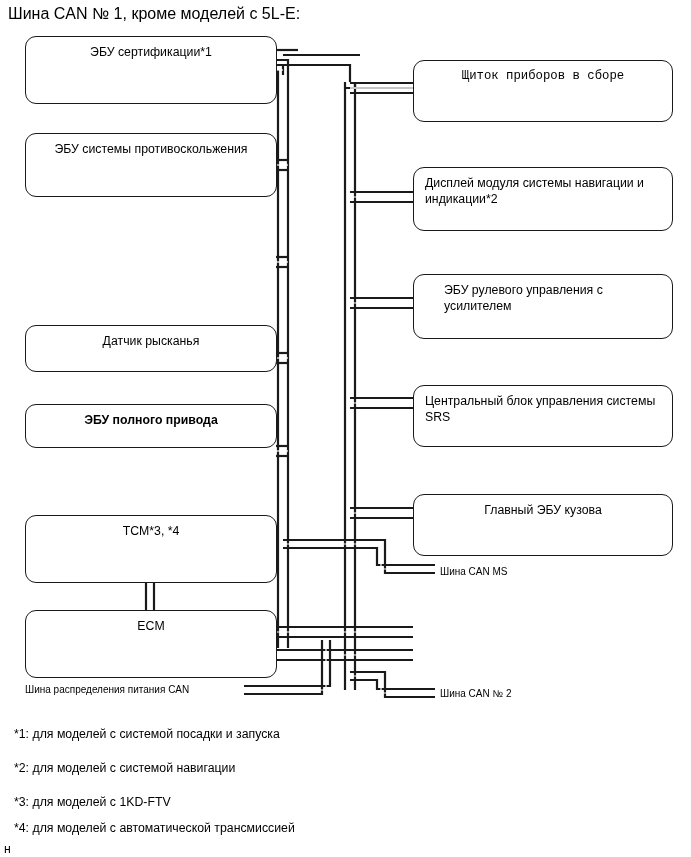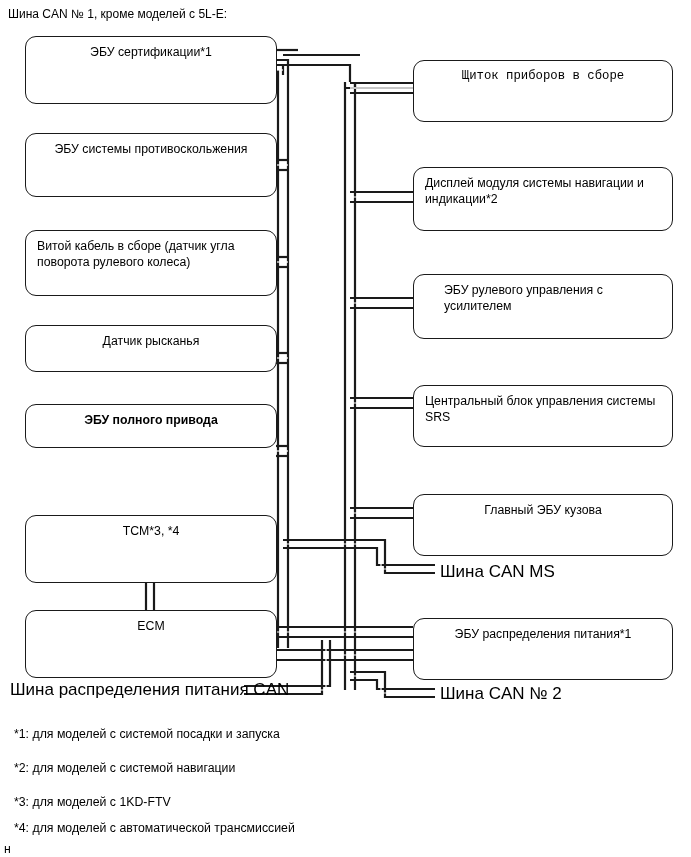--- a/index.html
+++ b/index.html
@@ -6,41 +6,41 @@
   body{
     width:691px;height:857px;position:relative;overflow:hidden;
     font-family:"Liberation Sans","DejaVu Sans",sans-serif;
     color:#000;
     -webkit-font-smoothing:antialiased;
   }
   #diagram{position:absolute;left:0;top:0;width:691px;height:857px;}
 
   .title{
     position:absolute;left:8px;top:5px;
-    font-size:12px;line-height:18px;white-space:nowrap;
+    font-size:16px;line-height:18px;white-space:nowrap;
   }
 
   
   .node{
     position:absolute;box-sizing:border-box;
     border:1.4px solid #1a1a1a;border-radius:11px;
     background:#fff;
     font-size:12.3px;line-height:16px;
     padding:7px 11px 0 11px;
   }
   .node .lbl{display:block;}
   .node.center .lbl{text-align:center;}
   .node.left-align .lbl{text-align:left;}
 
   
   svg.wires{position:absolute;left:0;top:0;width:691px;height:857px;overflow:visible;}
 
   
   .buslabel{
-    position:absolute;font-size:17px;line-height:16px;white-space:nowrap;
+    position:absolute;font-size:10px;line-height:16px;white-space:nowrap;
   }
 
   
   .foot{
     position:absolute;font-size:12.3px;line-height:16px;white-space:nowrap;
   }
   .tail{
     position:absolute;left:4px;font-size:12.3px;line-height:14px;
   }
 </style>
@@ -174,23 +174,20 @@
   </svg>
 
   <div class="node center left-col" style="left:25px;top:36px;width:252px;height:68px;">
     <span class="lbl">ЭБУ сертификации*1</span>
   </div>
 
   <div class="node center left-col" style="left:25px;top:133px;width:252px;height:64px;">
     <span class="lbl">ЭБУ системы противоскольжения</span>
   </div>
 
-  <div class="node left-align left-col" style="left:25px;top:230px;width:252px;height:66px;">
-    <span class="lbl">Витой кабель в сборе (датчик угла поворота рулевого колеса)</span>
-  </div>
 
   <div class="node center left-col" style="left:25px;top:325px;width:252px;height:47px;">
     <span class="lbl">Датчик рысканья</span>
   </div>
 
   <div class="node center left-col" style="left:25px;top:404px;width:252px;height:44px;font-weight:bold;">
     <span class="lbl">ЭБУ полного привода</span>
   </div>
 
   <div class="node center left-col" style="left:25px;top:515px;width:252px;height:68px;">
@@ -214,27 +211,24 @@
   </div>
 
   <div class="node left-align right-col" style="left:413px;top:385px;width:260px;height:62px;">
     <span class="lbl">Центральный блок управления системы SRS</span>
   </div>
 
   <div class="node center right-col" style="left:413px;top:494px;width:260px;height:62px;">
     <span class="lbl">Главный ЭБУ кузова</span>
   </div>
 
-  <div class="node center right-col" style="left:413px;top:618px;width:260px;height:62px;">
-    <span class="lbl">ЭБУ распределения питания*1</span>
-  </div>
 
   <div class="buslabel" style="left:440px;top:564px;">Шина CAN MS</div>
 
-  <div class="buslabel" style="left:10px;top:682px;">Шина распределения питания CAN</div>
+  <div class="buslabel" style="left:25px;top:682px;">Шина распределения питания CAN</div>
 
   <div class="buslabel" style="left:440px;top:686px;">Шина CAN № 2</div>
 
   <div class="foot" style="left:14px;top:726px;">*1: для моделей с системой посадки и запуска</div>
   <div class="foot" style="left:14px;top:760px;">*2: для моделей с системой навигации</div>
   <div class="foot" style="left:14px;top:794px;">*3: для моделей с 1KD-FTV</div>
   <div class="foot" style="left:14px;top:820px;">*4: для моделей с автоматической трансмиссией</div>
 
   <div class="tail" style="top:842px;">н</div>
 

